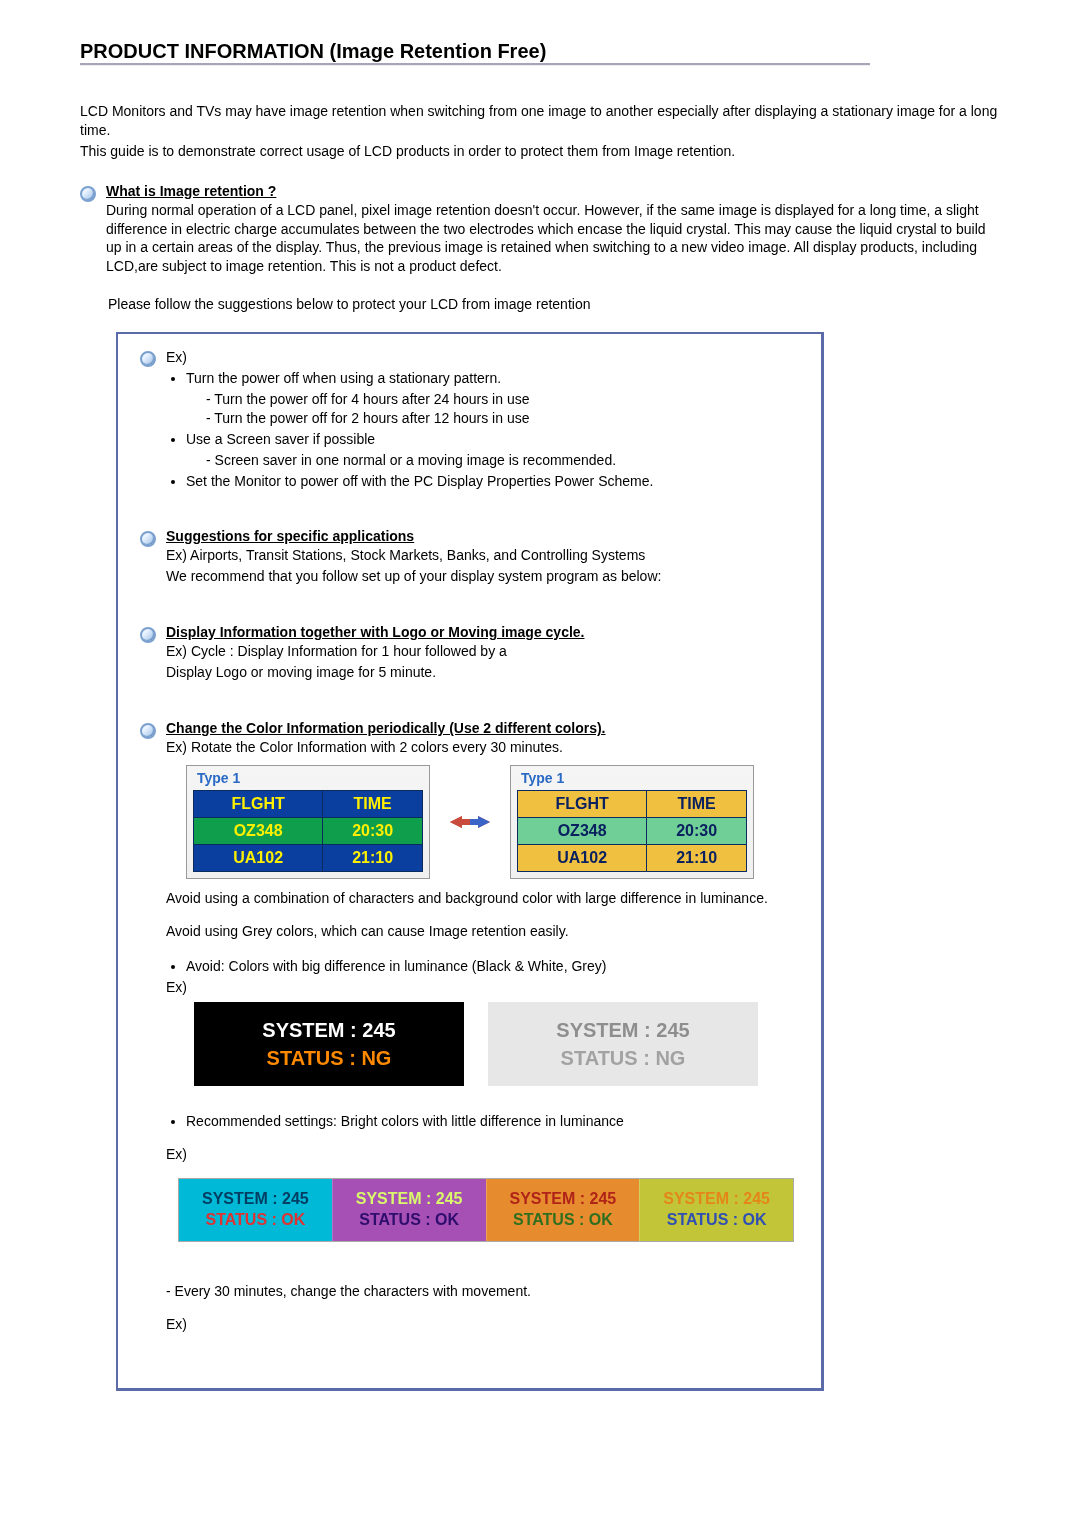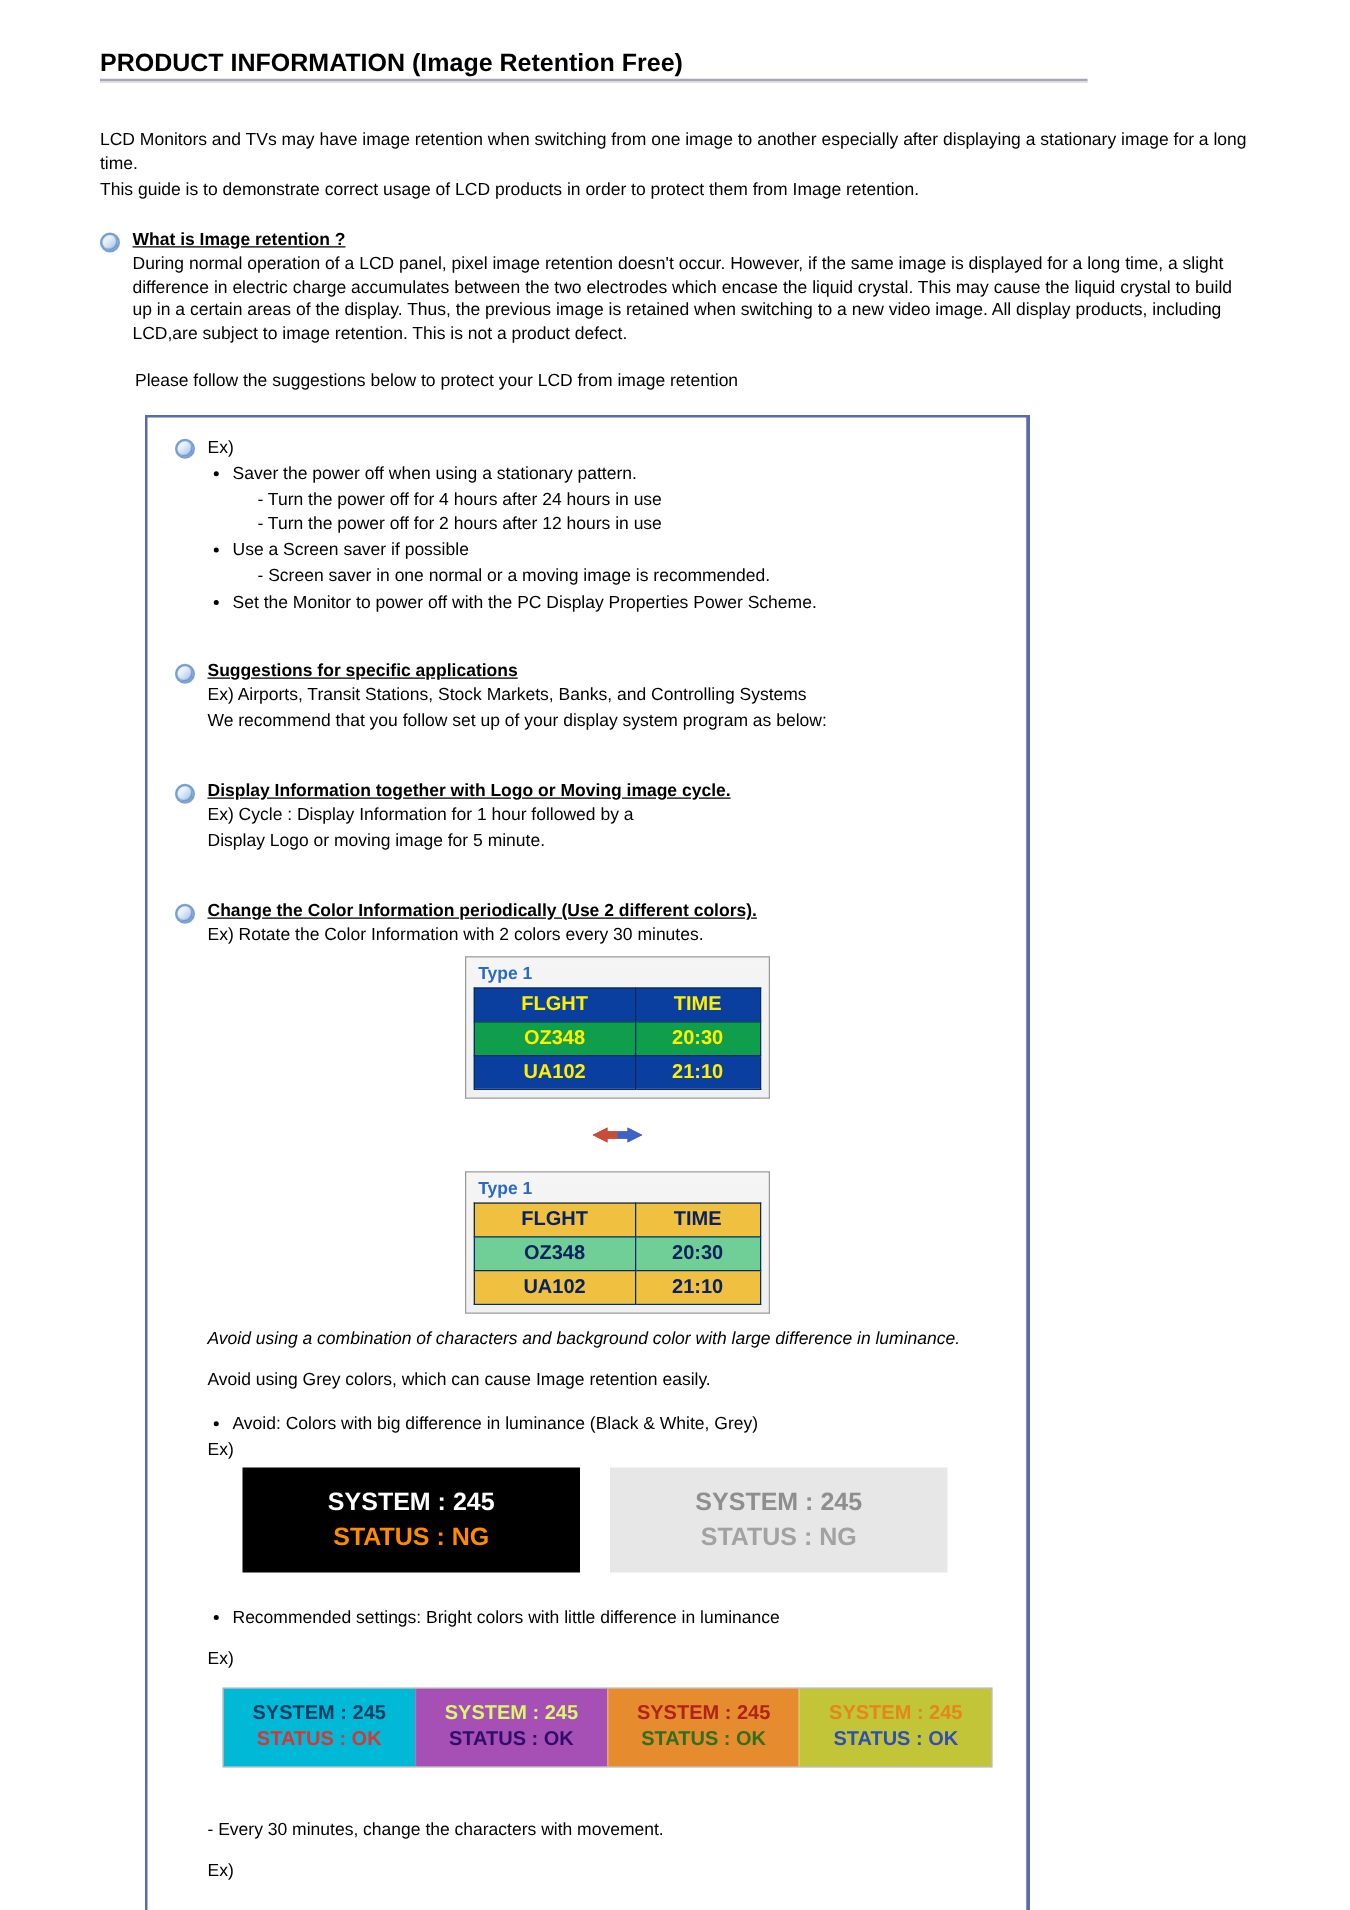--- a/index.html
+++ b/index.html
@@ -70,21 +70,20 @@
   ul.disc li { line-height: 1.35; margin: 0; }
   .dash {
     margin-left: 40px;
     line-height: 1.35;
   }
   .figures-row {
     display: flex;
     align-items: center;
     gap: 20px;
     margin: 8px 0 8px 20px;
-    flex-direction: column;
   }
   .flight-board {
     width: 230px;
     border: 1px solid #999;
     padding: 4px 6px 6px 6px;
     background: linear-gradient(#f5f5f5,#f0f0f0);
   }
   .fb-type {
     color: #2a6ac4;
     font-weight: bold;
@@ -105,21 +104,21 @@
     border: 1px solid #0a2a60;
   }
   .fb-blue td { background:#0a3fa0; }
   .fb-green td { background:#0f9e4c; }
   .fb1 .fb-grid td { color:#fff000; }
   .fb2 .fb-grid td { color:#0a2160; }
   .fb-arrow {
     width: 40px; height: 18px; display: flex; align-items: center; justify-content: center;
   }
   .fb-arrow svg { width: 40px; height: 18px; }
-  .after-fig { margin-top: 10px; line-height: 1.35; font-style: italic; }
+  .after-fig { margin-top: 10px; line-height: 1.35; }
   .avoid-row {
     display: flex;
     gap: 24px;
     margin: 6px 0 10px 28px;
   }
   .avoid1, .avoid2 {
     width: 270px;
     padding: 14px 0;
     text-align: center;
     font-weight: bold;
@@ -173,21 +172,21 @@
 
   <p class="follow">Please follow the suggestions below to protect your LCD from image retention</p>
 
   <div class="box">
 
     <div class="bullet-row">
       <div class="bullet-icon"></div>
       <div class="bullet-body">
         <p class="bullet-text">Ex)</p>
         <ul class="disc">
-          <li>Saver the power off when using a stationary pattern.</li>
+          <li>Turn the power off when using a stationary pattern.</li>
         </ul>
         <div class="dash">- Turn the power off for 4 hours after 24 hours in use</div>
         <div class="dash">- Turn the power off for 2 hours after 12 hours in use</div>
         <ul class="disc">
           <li>Use a Screen saver if possible</li>
         </ul>
         <div class="dash">- Screen saver in one normal or a moving image is recommended.</div>
         <ul class="disc">
           <li>Set the Monitor to power off with the PC Display Properties Power Scheme.</li>
         </ul>

